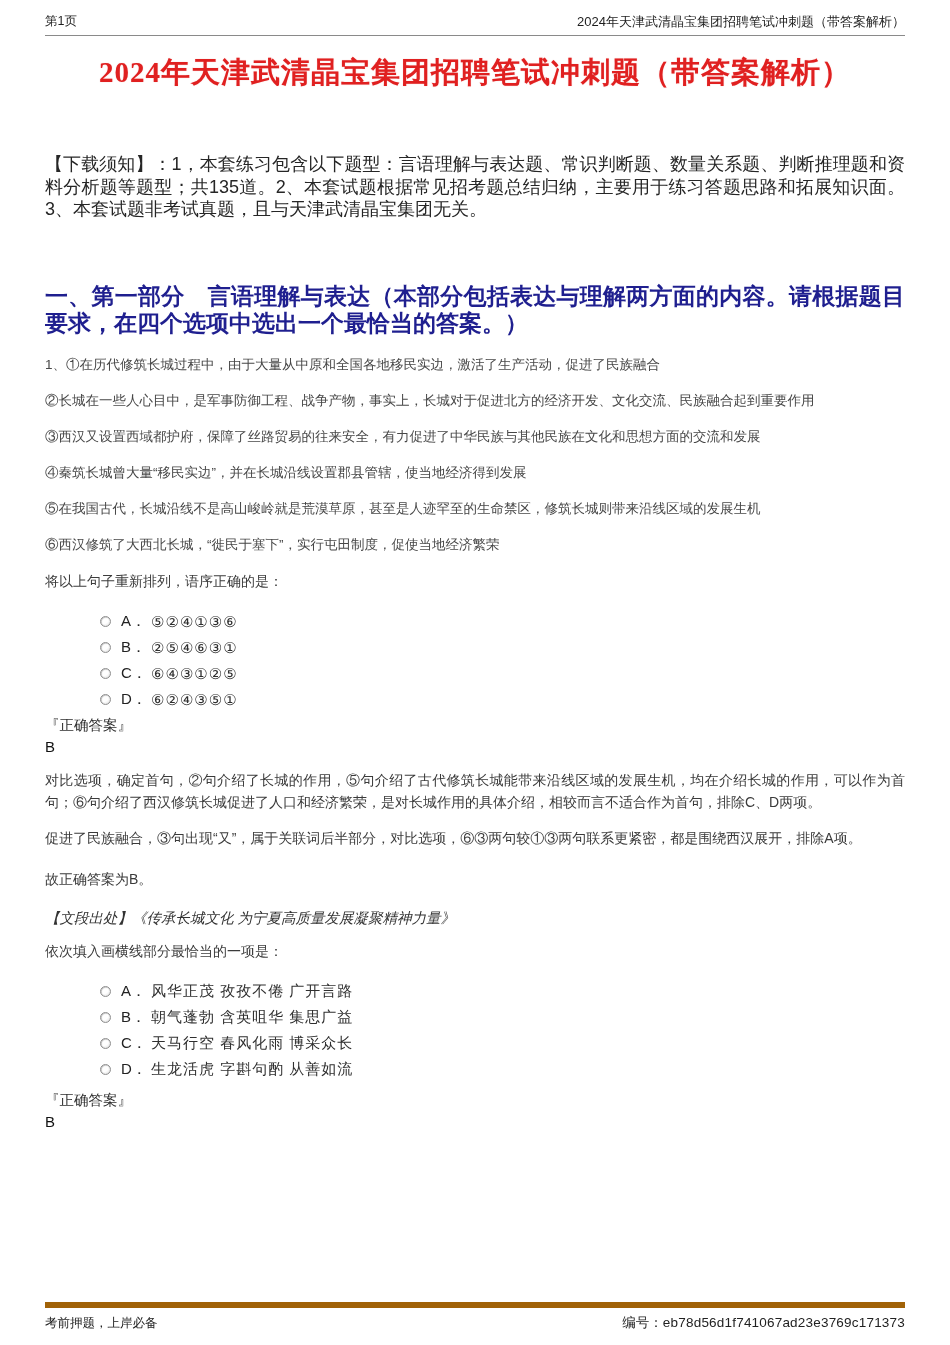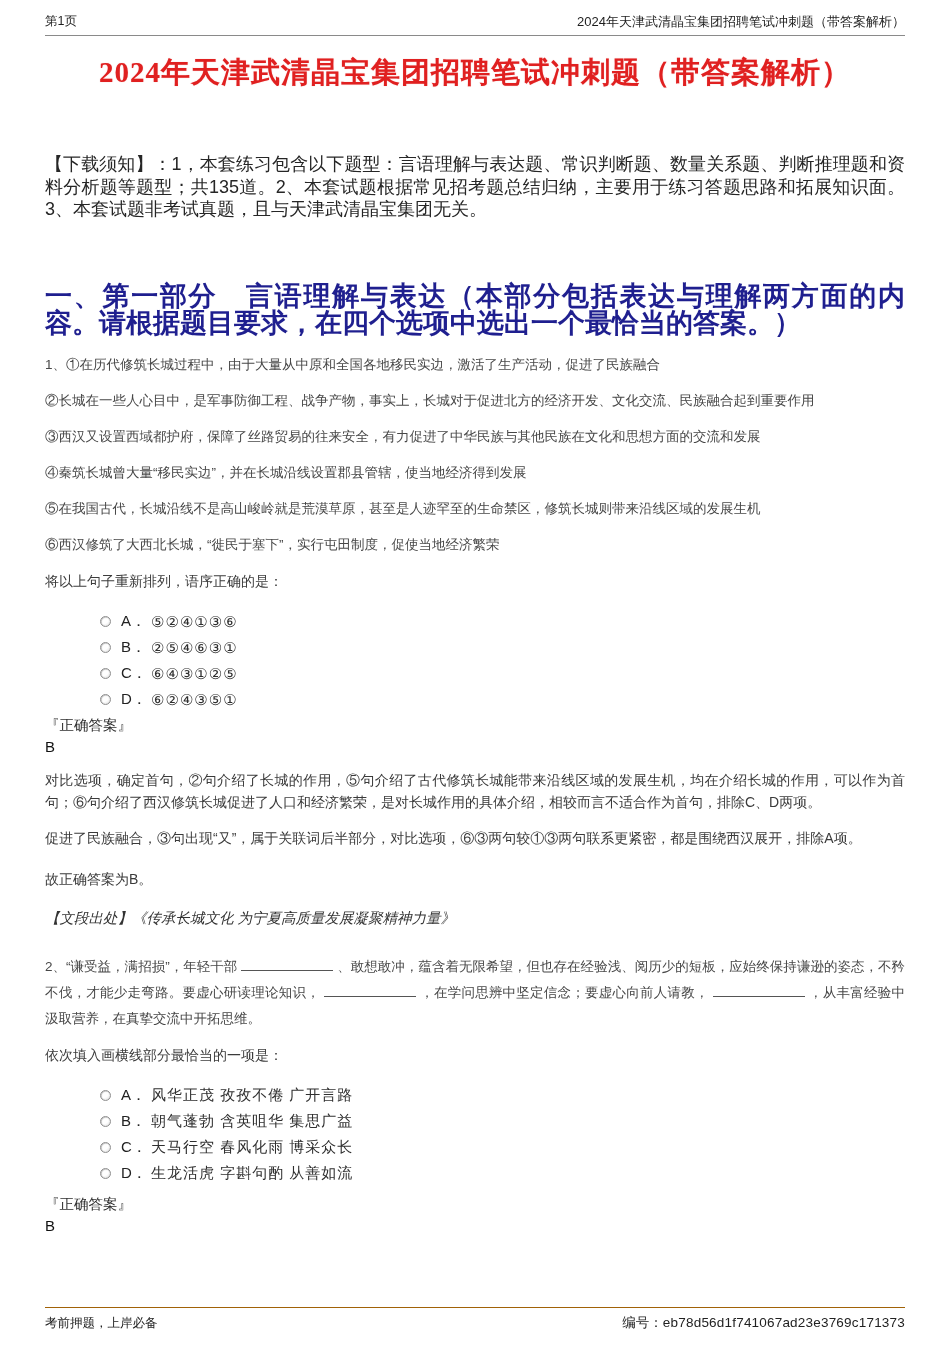--- a/index.html
+++ b/index.html
@@ -31,21 +31,21 @@
 
   
   .notice {
     margin: 60px 0 0 0; font-size: 18px; line-height: 22.5px; color: #262626;
     text-align: justify;
   }
 
   
   .section-heading {
     margin: 62px 0 0 0; color: #1f1f8f;
-    font-size: 27px; line-height: 27px; font-weight: bold;
+    font-size: 23px; line-height: 27px; font-weight: bold;
     text-align: justify;
   }
 
   
   .q1-stems { margin-top: 20px; }
   .q1-stems p { margin: 0 0 21px 0; font-size: 13.5px; line-height: 15px; color: #474747; }
   .prompt { margin: 15px 0 0 0; font-size: 14px; color: #3b3b3b; }
 
   
   .options { margin: 18px 0 0 55px; }
@@ -71,21 +71,21 @@
   
   .q2-stem { margin: 26px 0 0 0; font-size: 13.5px; line-height: 26px; color: #474747; text-align: justify; }
   .blank {
     display: inline-block; width: 92px; height: 13px;
     border-bottom: 1px solid #555; margin: 0 4px; vertical-align: baseline;
   }
 
   
   .footer {
     position: absolute; left: 45px; right: 45px; bottom: 13px;
-    border-top: 1px solid #a16207; padding-top: 6px;
+    border-top: 6px solid #a16207; padding-top: 6px;
     display: flex; justify-content: space-between; align-items: baseline;
     font-size: 12.5px; color: #222;
   }
   .footer-num { font-size: 13.5px; }
   .footer-num .code { letter-spacing: 0.2px; }
 </style>
 </head>
 <body>
 
 <div class="page">
@@ -137,23 +137,20 @@
 
     <div class="answer-label">『正确答案』</div>
     <div class="answer-value">B</div>
     <p class="analysis-para">对比选项，确定首句，②句介绍了长城的作用，⑤句介绍了古代修筑长城能带来沿线区域的发展生机，均在介绍长城的作用，可以作为首句；⑥句介绍了西汉修筑长城促进了人口和经济繁荣，是对长城作用的具体介绍，相较而言不适合作为首句，排除C、D两项。</p>
     <p class="analysis-para">促进了民族融合，③句出现“又”，属于关联词后半部分，对比选项，⑥③两句较①③两句联系更紧密，都是围绕西汉展开，排除A项。</p>
     <p class="conclusion">故正确答案为B。</p>
     <p class="source">【文段出处】《传承长城文化 为宁夏高质量发展凝聚精神力量》</p>
   </div>
 
   <div>
-    <p class="q2-stem">
-      <span>2、“谦受益，满招损”，年轻干部</span><span class="blank"></span><span>、敢想敢冲，蕴含着无限希望，但也存在经验浅、阅历少的短板，应始终保持谦逊的姿态，不矜不伐，才能少走弯路。要虚心研读理论知识，</span><span class="blank"></span><span>，在学问思辨中坚定信念；要虚心向前人请教，</span><span class="blank"></span><span>，从丰富经验中汲取营养，在真挚交流中开拓思维。</span>
-    </p>
     <p class="prompt">依次填入画横线部分最恰当的一项是：</p>
 
     <div class="options">
       <div class="option">
         <span class="radio"></span>
         <span class="opt-letter">A．</span>
         <span class="opt-text">风华正茂 孜孜不倦 广开言路</span>
       </div>
       <div class="option">
         <span class="radio"></span>

